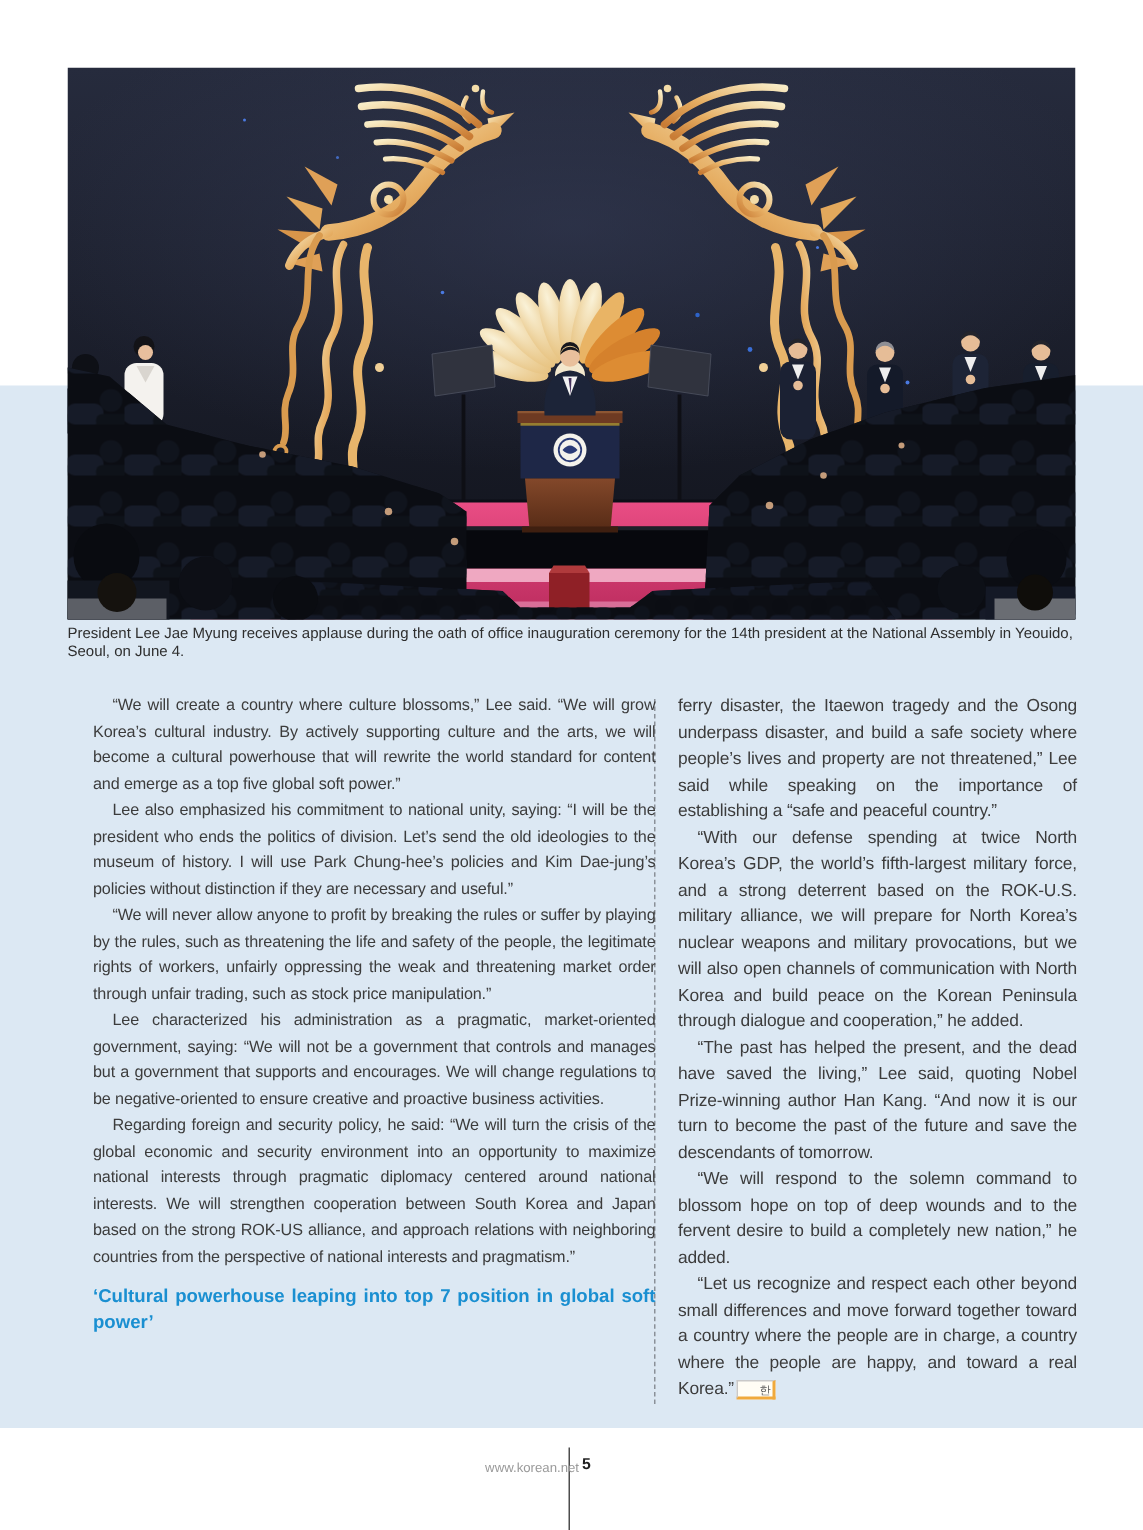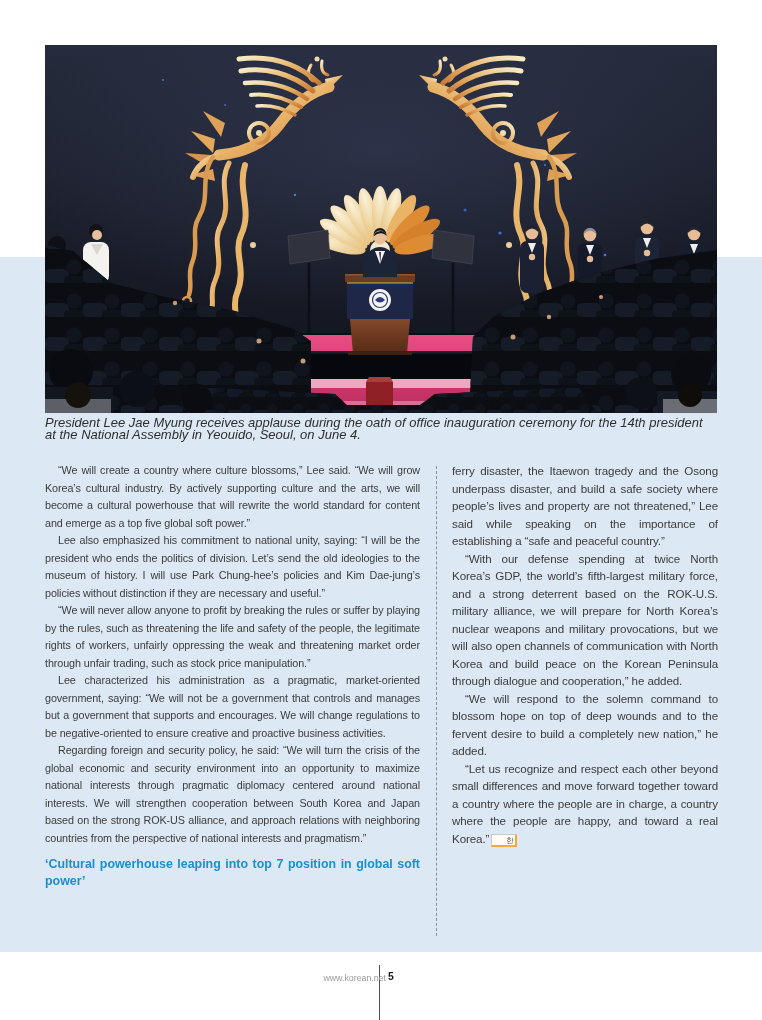--- a/index.html
+++ b/index.html
@@ -1,23 +1,23 @@
 <!DOCTYPE html>
 <html><head>
 <meta charset="utf-8">
 <style>
   html,body{margin:0;padding:0;background:#ffffff;}
   #page{position:relative;width:762px;height:1020px;background:#ffffff;overflow:hidden;
         font-family:"Liberation Sans",sans-serif;color:#3c3c3c;}
   #band{position:absolute;left:0;top:257px;width:762px;height:695px;background:#dce8f3;}
   #photo{position:absolute;left:45px;top:45px;width:672px;height:368px;display:block;}
   #caption{position:absolute;left:45px;top:417px;width:672px;margin:0;
-           font-size:13px;line-height:12px;color:#2e2e2e;font-style:italic;}
+           font-size:10px;line-height:12px;color:#2e2e2e;}
   .col{position:absolute;top:462px;}
-  #col-left{left:45px;width:375px;}
+  #col-left{left:62px;width:375px;}
   #col-right{left:452px;width:266px;}
   #col-divider{position:absolute;left:436px;top:466px;height:470px;width:0;
                border-left:1px dashed #8a9098;}
   .para{margin:0;text-align:justify;text-indent:13px;}
   #col-left .para{font-size:10.8px;line-height:17.5px;letter-spacing:-0.1px;}
   #col-right .para{font-size:11.6px;line-height:17.5px;letter-spacing:-0.1px;}
   .para.noindent{text-indent:0;}
   #section-heading{margin:9px 0 3px 0;font-size:12.4px;line-height:17px;font-weight:bold;
                    color:#1a8fd1;text-align:justify;}
   .endmark{display:inline-block;font-size:7.5px;line-height:9px;padding:1px 1px 0 1px;
@@ -282,20 +282,21 @@
     <p class="para">Lee also emphasized his commitment to national unity, saying: “I will be the president who ends the politics of division. Let’s send the old ideologies to the museum of history. I will use Park Chung-hee’s policies and Kim Dae-jung’s policies without distinction if they are necessary and useful.”</p>
     <p class="para">“We will never allow anyone to profit by breaking the rules or suffer by playing by the rules, such as threatening the life and safety of the people, the legitimate rights of workers, unfairly oppressing the weak and threatening market order through unfair trading, such as stock price manipulation.”</p>
     <p class="para">Lee characterized his administration as a pragmatic, market-oriented government, saying: “We will not be a government that controls and manages but a government that supports and encourages. We will change regulations to be negative-oriented to ensure creative and proactive business activities.</p>
     <p class="para">Regarding foreign and security policy, he said: “We will turn the crisis of the global economic and security environment into an opportunity to maximize national interests through pragmatic diplomacy centered around national interests. We will strengthen cooperation between South Korea and Japan based on the strong ROK-US alliance, and approach relations with neighboring countries from the perspective of national interests and pragmatism.”</p>
     <h2 id="section-heading">‘Cultural powerhouse leaping into top 7 position in global soft power’</h2>
   </div>
 
   <div id="col-right" class="col">
     <p class="para noindent">ferry disaster, the Itaewon tragedy and the Osong underpass disaster, and build a safe society where people’s lives and property are not threatened,” Lee said while speaking on the importance of establishing a “safe and peaceful country.”</p>
     <p class="para">“With our defense spending at twice North Korea’s GDP, the world’s fifth-largest military force, and a strong deterrent based on the ROK-U.S. military alliance, we will prepare for North Korea’s nuclear weapons and military provocations, but we will also open channels of communication with North Korea and build peace on the Korean Peninsula through dialogue and cooperation,” he added.</p>
+    <p class="para">“The past has helped the present, and the dead have saved the living,” Lee said, quoting Nobel Prize-winning author Han Kang. “And now it is our turn to become the past of the future and save the descendants of tomorrow.</p>
     <p class="para">“We will respond to the solemn command to blossom hope on top of deep wounds and to the fervent desire to build a completely new nation,” he added.</p>
     <p class="para"><span>“Let us recognize and respect each other beyond small differences and move forward together toward a country where the people are in charge, a country where the people are happy, and toward a real Korea.”</span><span class="endmark">한</span></p>
   </div>
 
   <div id="footer-rule"></div>
   <span id="footer-site">www.korean.net</span>
   <span id="footer-page">5</span>
 </div>
 
 </body></html>

